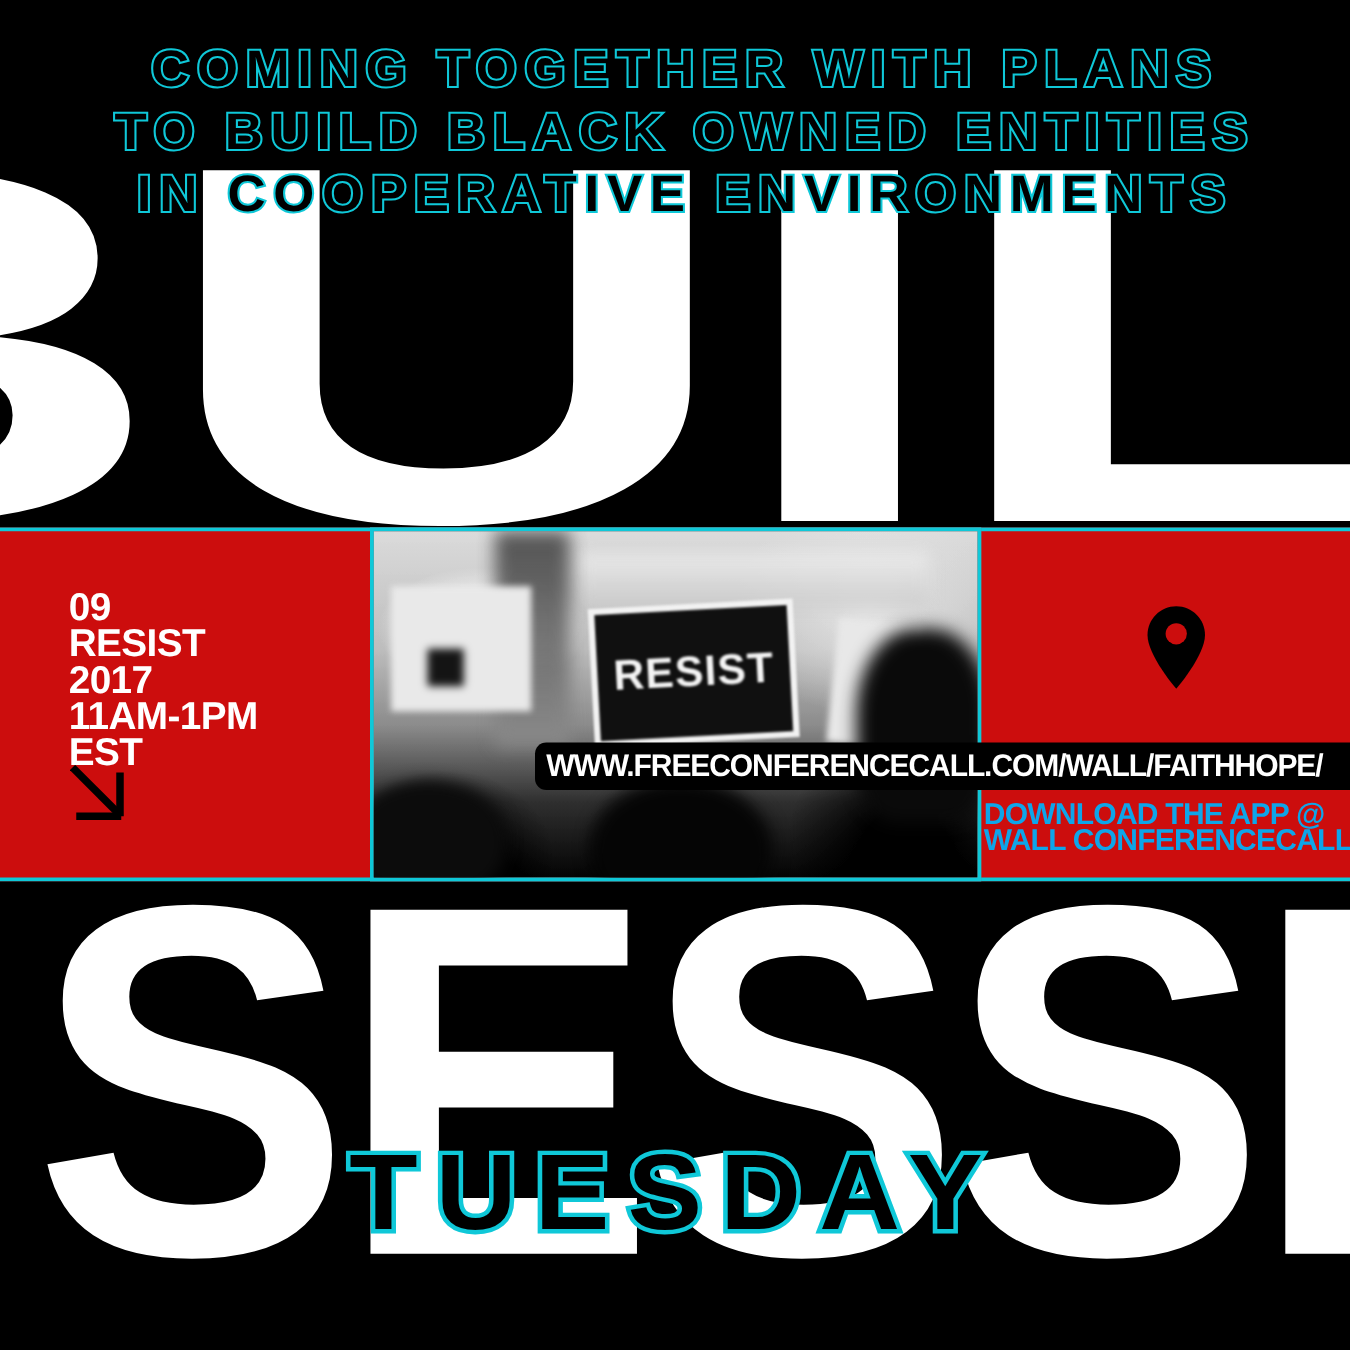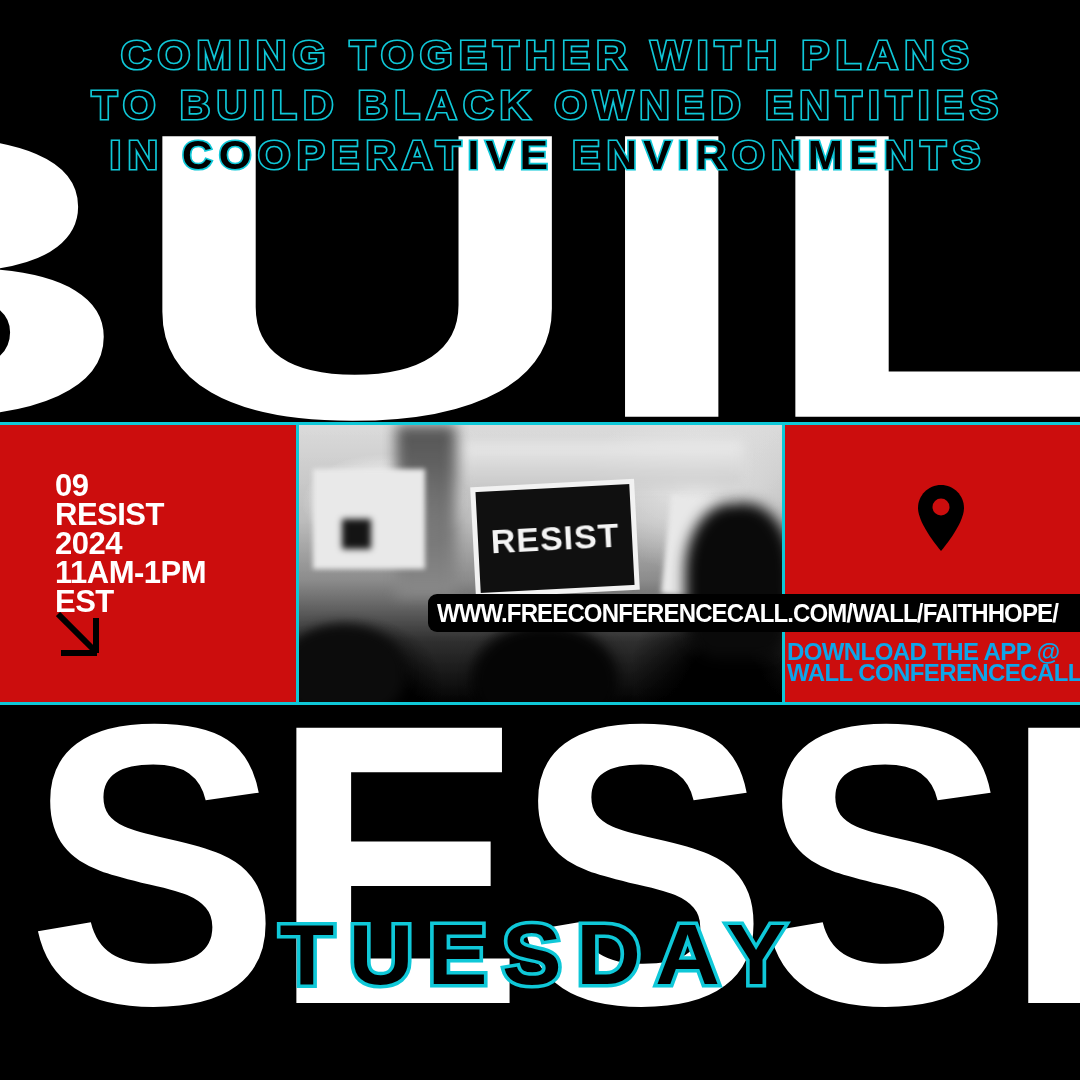--- a/index.html
+++ b/index.html
@@ -233,21 +233,21 @@
     <span class="hl l1">COMING TOGETHER WITH PLANS</span>
     <span class="hl l2">TO BUILD BLACK OWNED ENTITIES</span>
     <span class="hl l3">IN COOPERATIVE ENVIRONMENTS</span>
   </div>
 
   <div class="red-band">
 
     <div class="date-block">
       <span>09</span>
       <span>RESIST</span>
-      <span>2024</span>
+      <span>2017</span>
       <span>11AM-1PM</span>
       <span>EST</span>
     </div>
   </div>
 
   <svg class="arrow-icon" viewBox="0 0 44 44">
     <g stroke="#000" stroke-width="6" fill="none" stroke-linecap="butt">
       <line x1="2" y1="2" x2="40" y2="40"></line>
       <line x1="40" y1="6" x2="40" y2="41"></line>
       <line x1="5" y1="41" x2="41" y2="41"></line>

